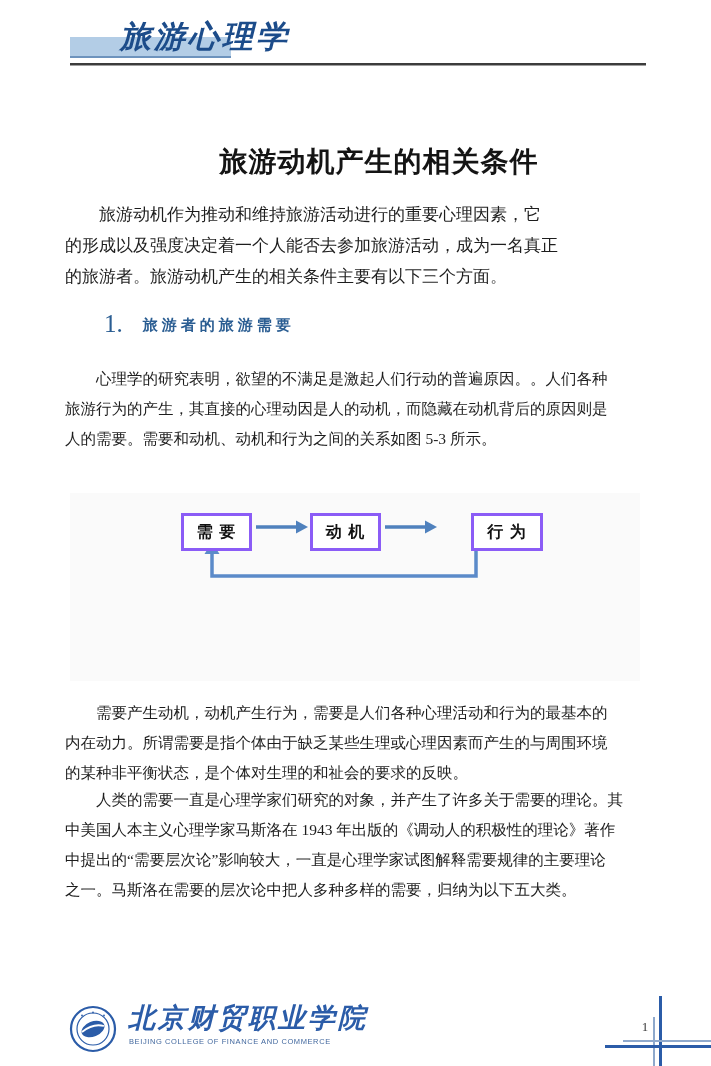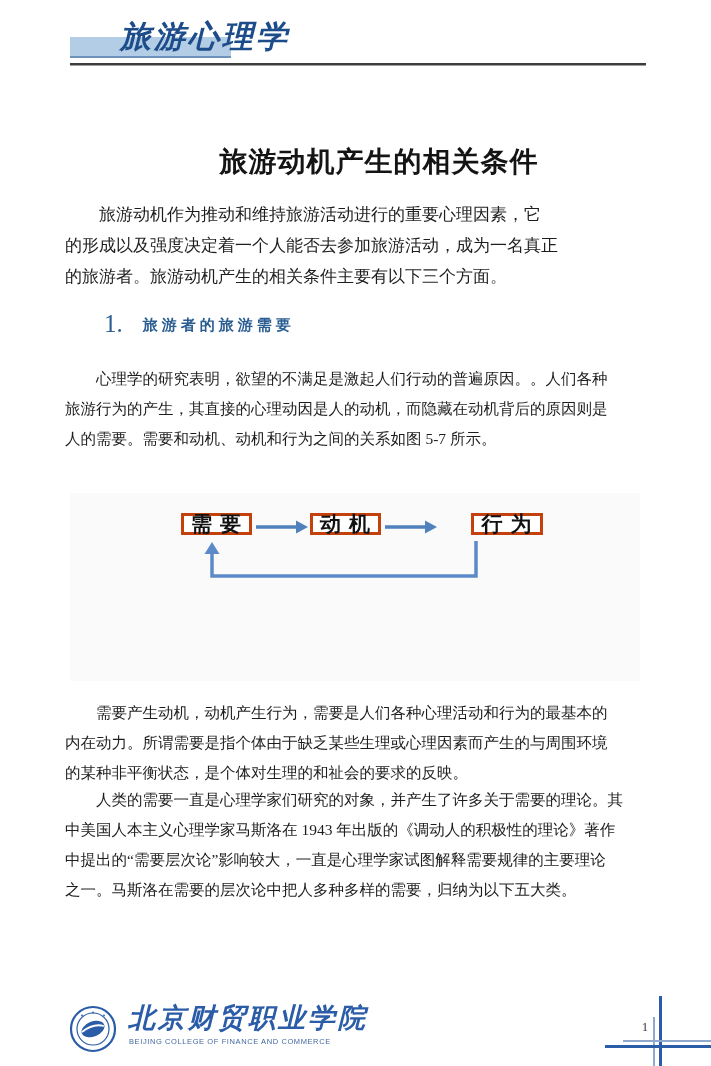--- a/index.html
+++ b/index.html
@@ -60,25 +60,25 @@
     font-family:"Liberation Serif", serif;
     font-weight:bold;font-size:15px;letter-spacing:4px;
   }
   
   .figure-panel{
     position:absolute;left:70px;top:493px;width:570px;height:188px;
     background:#fafafa;
   }
   .figure-panel svg{position:absolute;left:0;top:0;}
   .fbox{
-    position:absolute;top:20px;height:22px;box-sizing:border-box;
-    border:3px solid #c2410c;background:#fff;
+    position:absolute;top:20px;height:38px;box-sizing:border-box;
+    border:3px solid #8b5cf6;background:#fff;
     display:flex;align-items:center;justify-content:center;
     font-family:"Liberation Sans", sans-serif;
-    font-weight:bold;font-size:21px;color:#111;
+    font-weight:bold;font-size:16px;color:#111;
     letter-spacing:1px;white-space:pre;
   }
   .b1{left:111px;width:71px;}
   .b2{left:240px;width:71px;}
   .b3{left:370px;width:72px;margin-left:31px;}
   
   .logo-emblem{position:absolute;left:69px;top:1005px;}
   .logo-cn{
     position:absolute;left:128px;top:1000px;
     font-family:"Liberation Serif", serif;
@@ -116,21 +116,21 @@
   <p class="body-text p1">旅游动机作为推动和维持旅游活动进行的重要心理因素，它
 的形成以及强度决定着一个人能否去参加旅游活动，成为一名真正
 的旅游者。旅游动机产生的相关条件主要有以下三个方面。</p>
 
   <div class="section-heading">
     <span class="sec-num">1.</span><span class="sec-title">旅游者的旅游需要</span>
   </div>
 
   <p class="body-text p2">心理学的研究表明，欲望的不满足是激起人们行动的普遍原因。。人们各种
 旅游行为的产生，其直接的心理动因是人的动机，而隐藏在动机背后的原因则是
-人的需要。需要和动机、动机和行为之间的关系如图 5-7 所示。</p>
+人的需要。需要和动机、动机和行为之间的关系如图 5-3 所示。</p>
 
   <div class="figure-panel">
     <svg width="570" height="188" viewBox="0 0 570 188">
 
       <line x1="186" y1="34" x2="226" y2="34" stroke="#4f81bd" stroke-width="3.5"></line>
       <polygon points="226,27.5 238,34 226,40.5" fill="#4f81bd"></polygon>
 
       <line x1="315" y1="34" x2="355" y2="34" stroke="#4f81bd" stroke-width="3.5"></line>
       <polygon points="355,27.5 367,34 355,40.5" fill="#4f81bd"></polygon>
 

